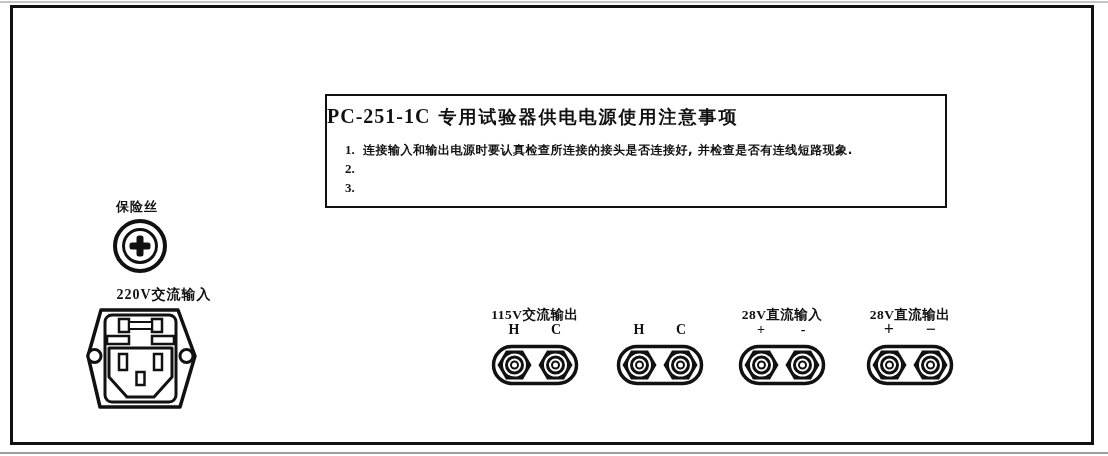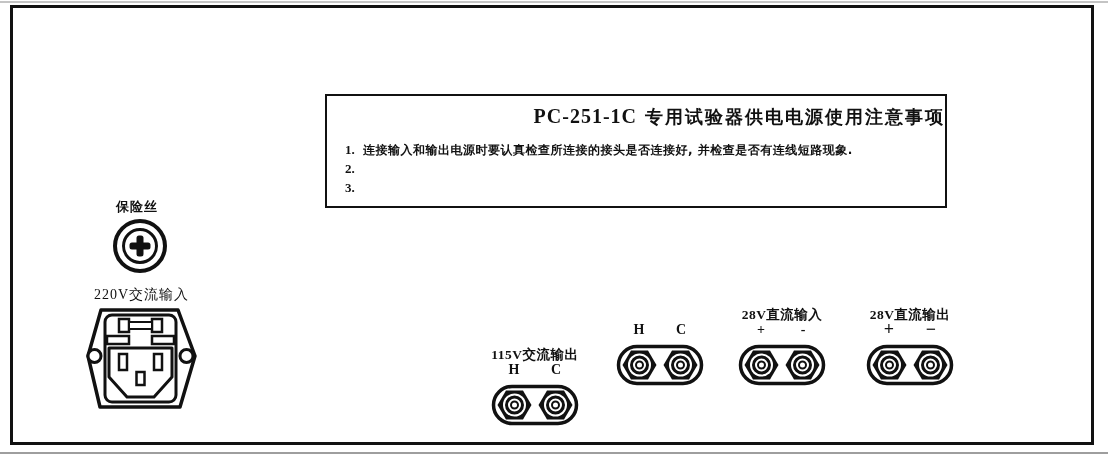--- a/index.html
+++ b/index.html
@@ -17,21 +17,21 @@
     position:absolute;left:10px;top:5px;width:1084px;height:440px;
     border:3px solid #111;background:#fff;box-sizing:border-box;
   }
 
   
   .notes-box{
     position:absolute;left:312px;top:86px;width:622px;height:114px;
     border:2px solid #111;background:#fff;box-sizing:border-box;
   }
   .notes-title{
-    margin-top:9px;text-align:right;white-space:nowrap;
+    margin-top:9px;text-align:left;white-space:nowrap;
     letter-spacing:1px;
   }
   .notes-title .model{
     font-family:"Liberation Serif","DejaVu Serif",serif;
     font-size:20px;font-weight:600;letter-spacing:1px;margin-right:8px;
   }
   .notes-title .cjk{
     font-size:18px;font-weight:700;letter-spacing:2px;
   }
   .notes-list{position:absolute;left:18px;top:47px;right:8px;}
@@ -44,29 +44,29 @@
 
   
   .fuse-label{
     position:absolute;left:74px;top:190px;width:100px;text-align:center;
     font-size:13px;font-weight:700;letter-spacing:1px;
   }
   .fuse-icon{position:absolute;left:98px;top:209px;}
 
   
   .inlet-label{
-    position:absolute;left:81px;top:278px;width:140px;
-    font-size:14px;font-weight:400;white-space:nowrap;
+    position:absolute;left:81px;top:278px;width:140px;text-align:center;
+    font-size:14px;font-weight:700;white-space:nowrap;
     font-family:"Liberation Serif","DejaVu Sans",serif;letter-spacing:1px;
   }
   .inlet-icon{position:absolute;left:73px;top:297px;}
 
   
   .tgroup{position:absolute;top:296px;width:124px;height:90px;}
-  .tgroup.g1{left:460px;margin-top:40px;} .tgroup.g2{left:585px;}
+  .tgroup.g1{left:460px;} .tgroup.g2{left:585px;}
   .tgroup.g3{left:707px;} .tgroup.g4{left:835px;}
   .t-label{
     position:absolute;left:0;top:2px;width:124px;text-align:center;
     font-size:13.5px;font-weight:700;white-space:nowrap;
     font-family:"Liberation Serif","DejaVu Sans",serif;letter-spacing:0.5px;
   }
   .t-sign{
     position:absolute;top:18px;width:24px;text-align:center;
     font-family:"Liberation Serif","DejaVu Serif",serif;
     font-size:14px;font-weight:700;

